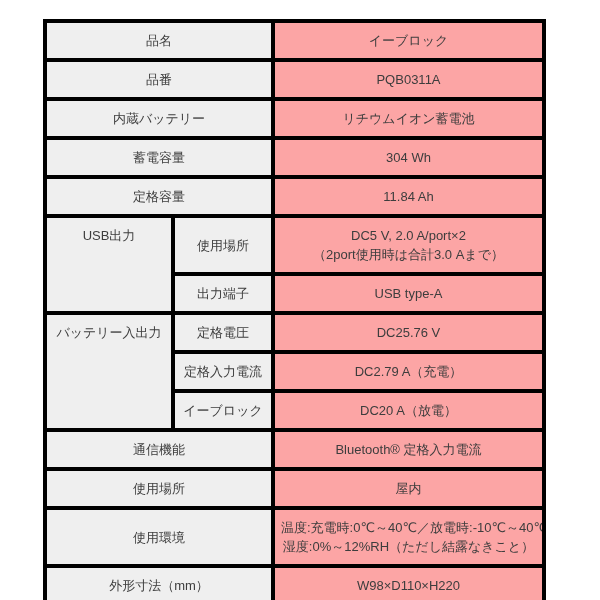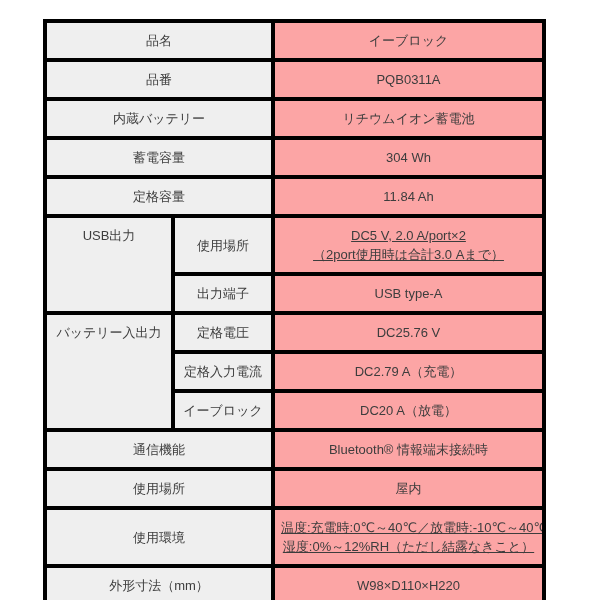--- a/index.html
+++ b/index.html
@@ -37,21 +37,20 @@
     background: #efefef;
   }
   .spec-table td {
     background: #fca5a5;
   }
   .spec-table th.group-cell {
     vertical-align: top;
   }
   .two-line div {
     white-space: nowrap;
-    text-decoration: underline;
   }
 </style>
 </head>
 <body>
 
 <table class="spec-table">
   <colgroup>
     <col style="width:128px">
     <col style="width:100px">
     <col style="width:271px">
@@ -97,21 +96,21 @@
     <tr>
       <th>定格入力電流</th>
       <td>DC2.79 A（充電）</td>
     </tr>
     <tr>
       <th>イーブロック</th>
       <td>DC20 A（放電）</td>
     </tr>
     <tr>
       <th colspan="2">通信機能</th>
-      <td>Bluetooth® 情報端末接続時</td>
+      <td>Bluetooth® 定格入力電流</td>
     </tr>
     <tr>
       <th colspan="2">使用場所</th>
       <td>屋内</td>
     </tr>
     <tr>
       <th colspan="2">使用環境</th>
       <td class="two-line">
         <div>温度:充電時:0℃～40℃／放電時:-10℃～40℃</div>
         <div>湿度:0%～12%RH（ただし結露なきこと）</div>

